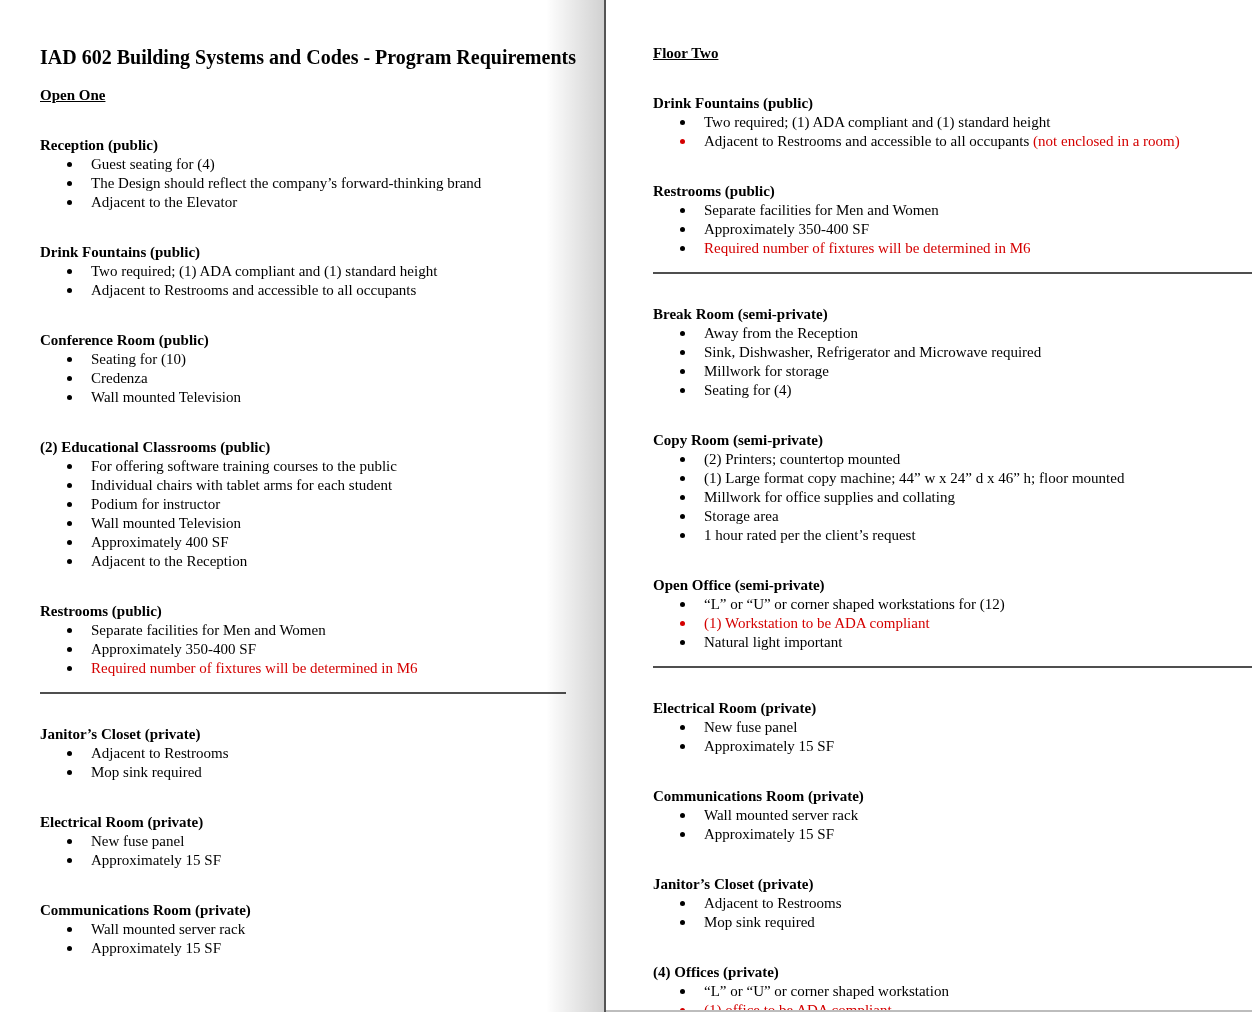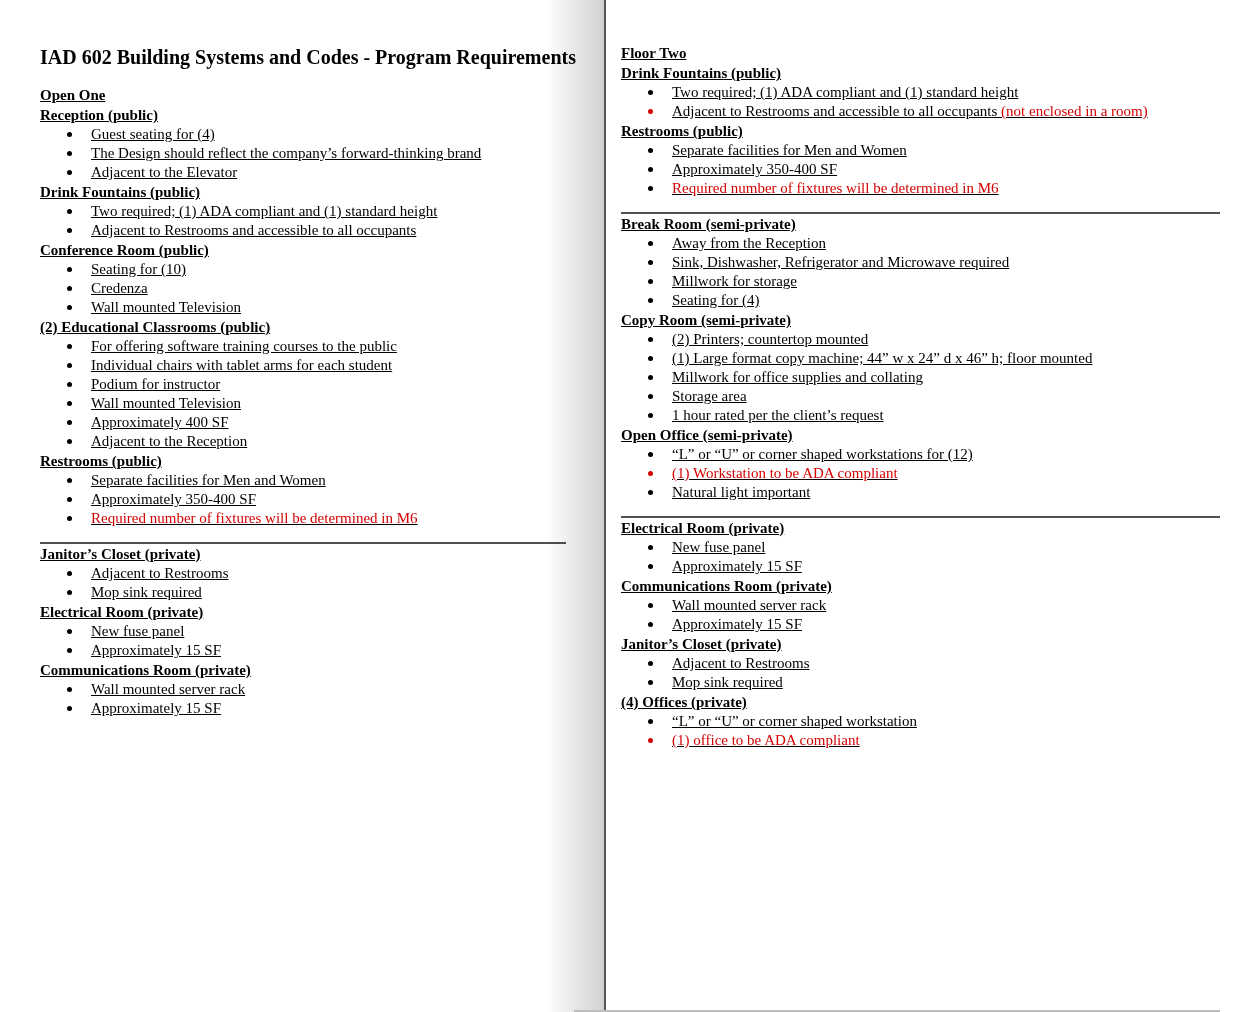--- a/index.html
+++ b/index.html
@@ -17,21 +17,21 @@
     line-height: 19px;
     color: #000000;
   }
   .page {
     position: absolute;
     top: 0;
     height: 1012px;
     background: #ffffff;
   }
   .page-left  { left: 0;   width: 606px; }
-  .page-right { left: 574px; width: 646px; }
+  .page-right { left: 606px; width: 646px; }
 
   
   .edge-shadow {
     position: absolute;
     top: 0;
     right: 2px;
     width: 58px;
     height: 100%;
     background: linear-gradient(to right, rgba(0,0,0,0) 0%, rgba(0,0,0,0.10) 55%, rgba(0,0,0,0.18) 100%);
     z-index: 2;
@@ -68,21 +68,21 @@
     font-weight: bold;
     line-height: 26px;
     margin: 0 0 16px 0;
     white-space: nowrap;
   }
   .floor-heading {
     font-weight: bold;
     text-decoration: underline;
     margin: 0;
   }
-  .section { margin-top: 1px; text-decoration: underline; }
+  .section { margin-top: 31px; }
   .section-heading {
     font-weight: bold;
     margin: 0;
   }
   .item {
     position: relative;
     padding-left: 51px;
   }
   .bullet-dot {
     position: absolute;

